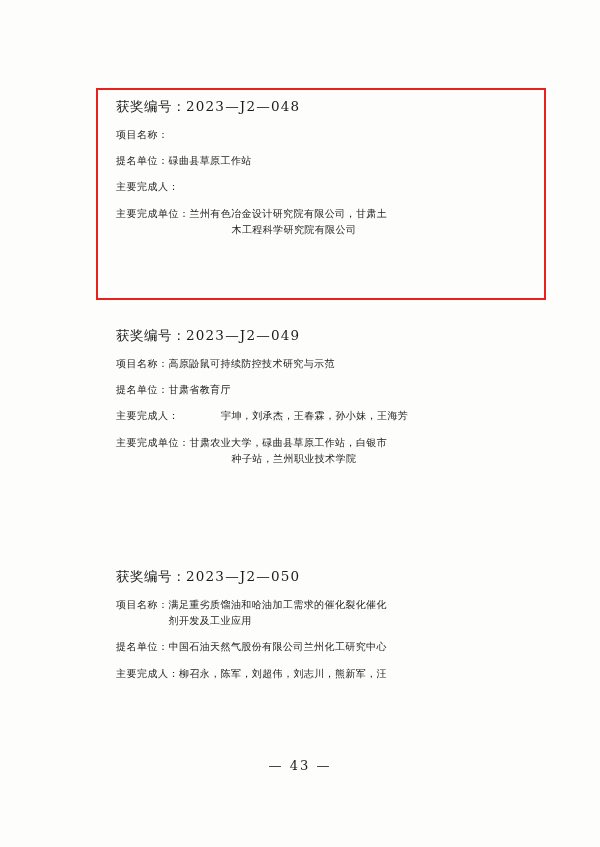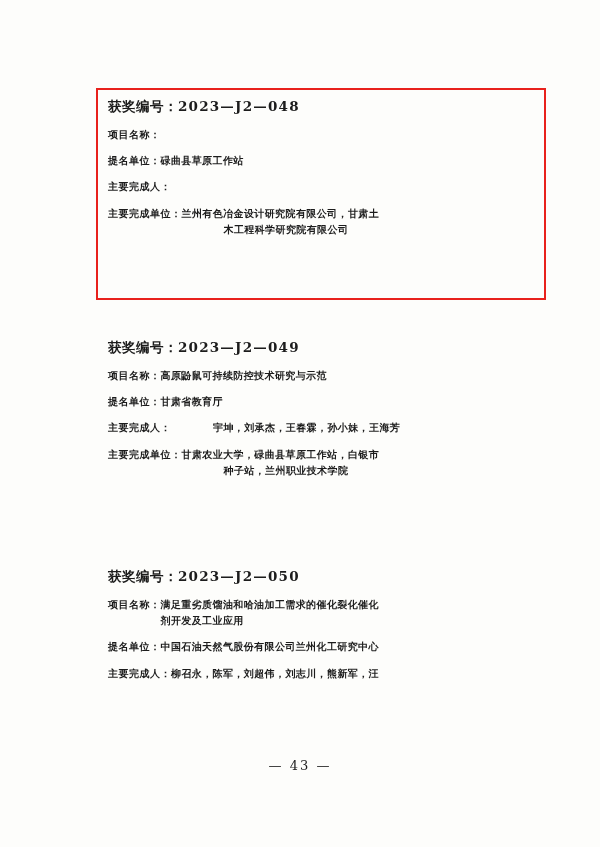--- a/index.html
+++ b/index.html
@@ -23,36 +23,35 @@
   .content {
     position: absolute;
     left: 0;
     top: 0;
     width: 600px;
     height: 847px;
     padding: 0;
   }
   .award-block {
     position: relative;
-    margin: 0 0 0 0;
+    margin: 0 0 0 8px;
     padding: 0;
-    font-weight: bold;
   }
   .highlight-box {
     position: absolute;
     left: 96px;
     top: 88px;
     width: 450px;
     height: 212px;
     border: 2.5px solid #e8211c;
     box-sizing: border-box;
     pointer-events: none;
   }
   .block1 { position: absolute; left: 108px; top: 98px; width: 430px; }
-  .block2 { position: absolute; left: 108px; top: 339px; width: 430px; }
+  .block2 { position: absolute; left: 108px; top: 327px; width: 430px; }
   .block3 { position: absolute; left: 108px; top: 568px; width: 430px; }
 
   .row {
     display: flex;
     align-items: flex-start;
     margin-bottom: 10px;
     font-size: 10px;
     line-height: 1.62;
   }
   .row .label {

